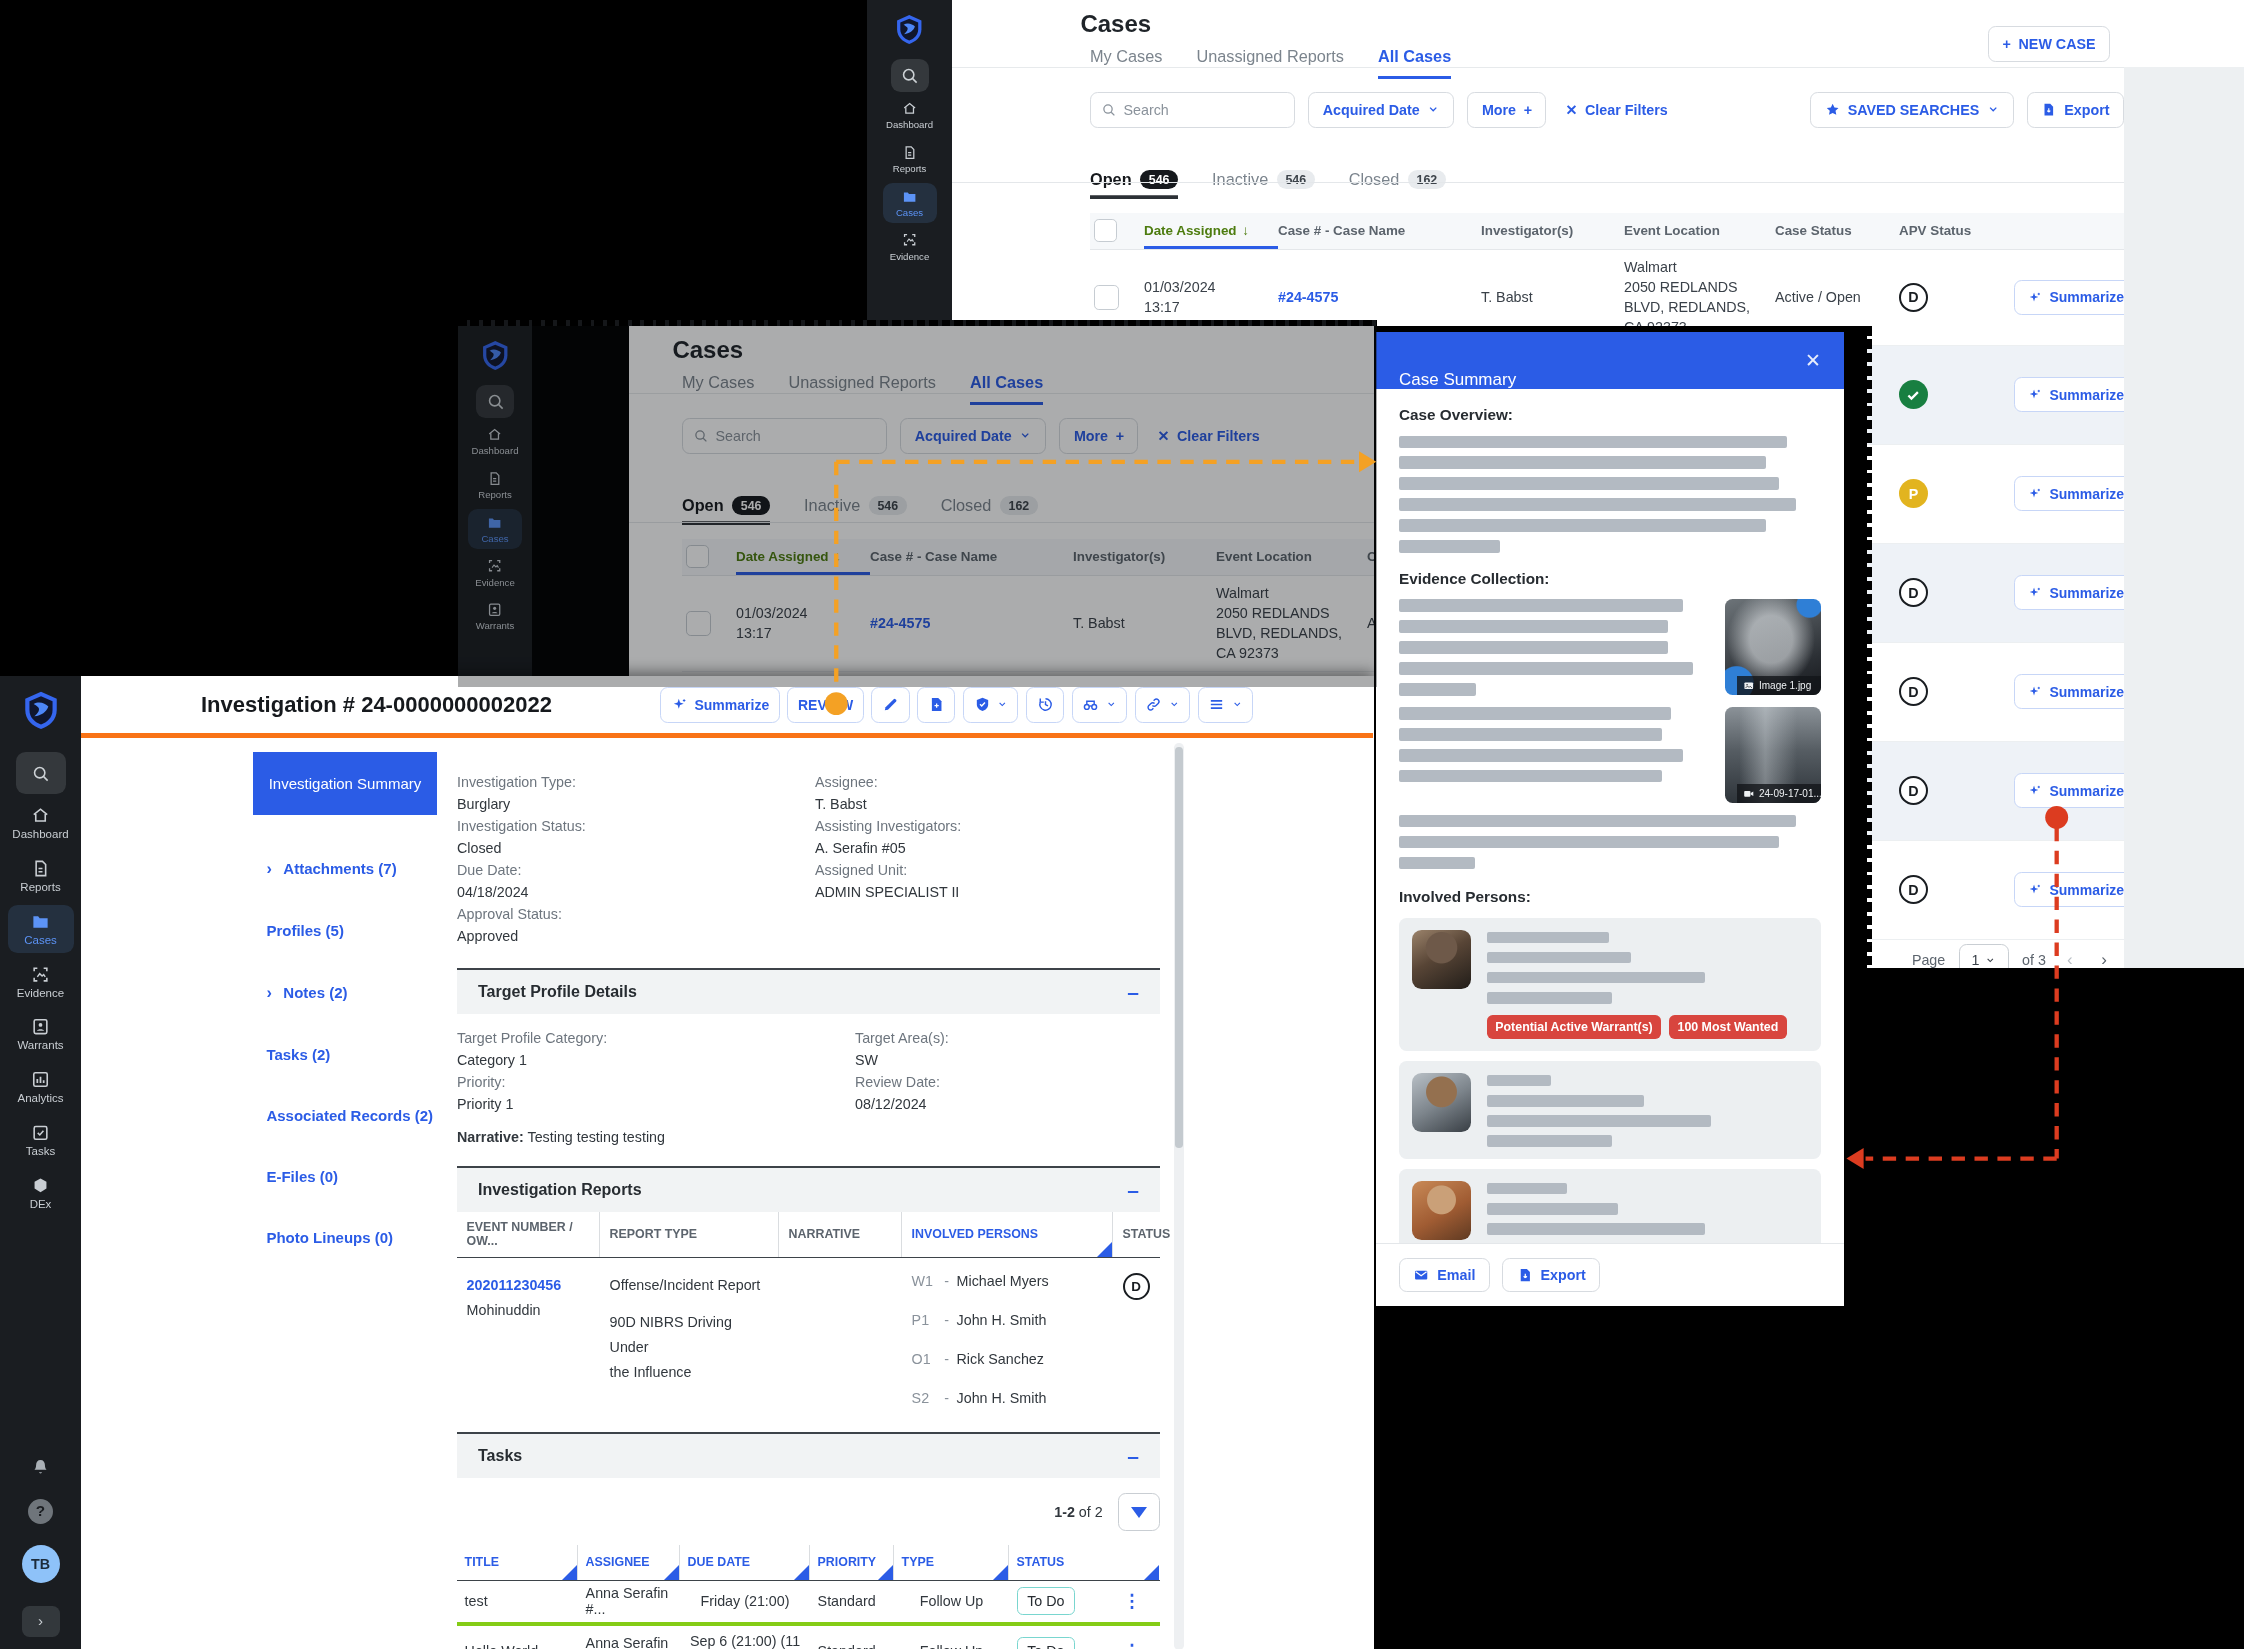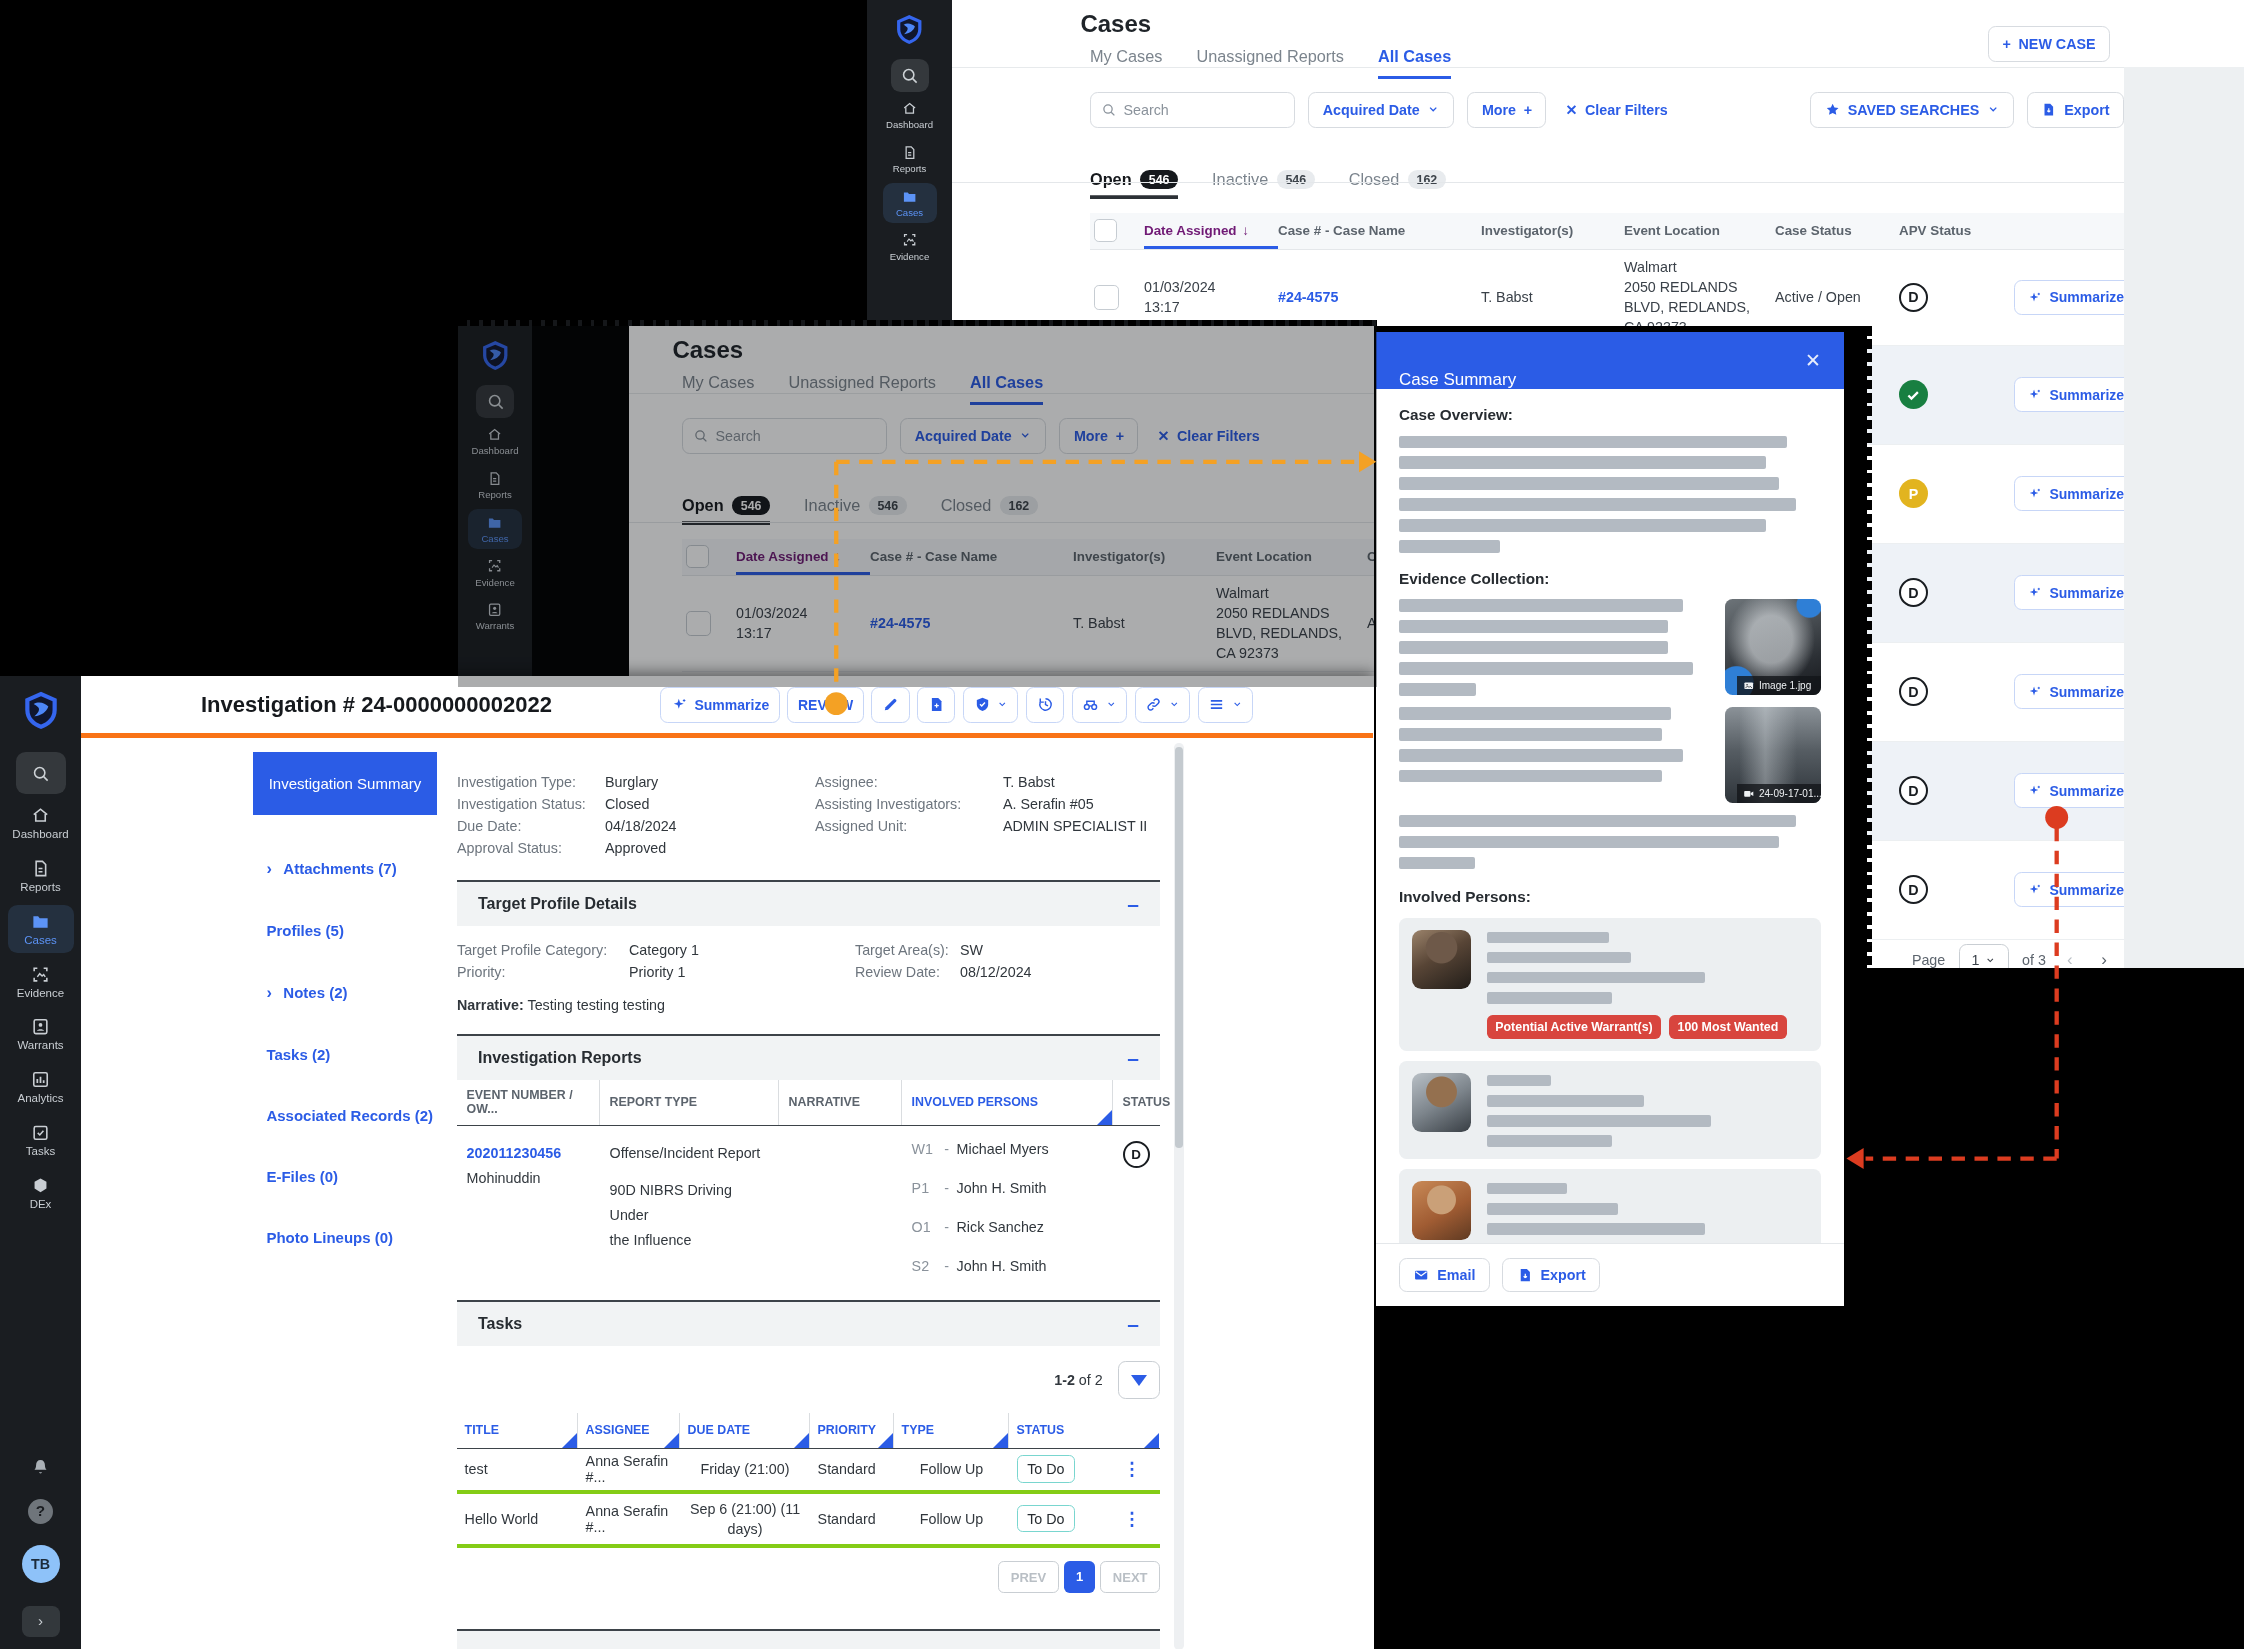--- a/index.html
+++ b/index.html
@@ -44,21 +44,21 @@
   .btn.borderless{border:none;padding:0 5.7px;}
   .pills-row{display:flex;gap:34px;align-items:center;margin-top:32px;height:38px;position:relative;}
   .pill-tab{display:flex;align-items:center;gap:8.6px;font-size:16.3px;color:#7b848d;cursor:pointer;height:100%;}
   .pill-tab .cnt{border-radius:10.5px;background:#e8ebee;color:#3c434a;font-size:12.4px;font-weight:bold;padding:2.9px 8.6px;}
   .pill-tab.active{color:#16191d;font-weight:bold;box-shadow:inset 0 -3.8px 0 #2c3136;}
   .pill-tab.active .cnt{background:#16191d;color:#fff;}
   .pills-border{position:absolute;left:0;right:0;height:1px;background:#e4e7ea;}
   .ctable{margin-top:14.3px;}
   .trow{display:grid;grid-template-columns:54px 134px 203px 143px 151px 124px 115px 1fr;align-items:center;}
   .thead{background:#f6f8fa;height:37px;font-size:13.4px;font-weight:bold;color:#5c646d;border-bottom:1px solid #e4e7ea;}
-  .thead .sortcol{color:#701a75;position:relative;height:100%;display:flex;align-items:center;gap:5.7px;box-shadow:inset 0 -2.9px 0 #2b5ce6;}
+  .thead .sortcol{color:#4d7c0f;position:relative;height:100%;display:flex;align-items:center;gap:5.7px;box-shadow:inset 0 -2.9px 0 #2b5ce6;}
   .tdata{font-size:14.3px;color:#3a4149;}
   .tdata.alt{background:#eef2f7;}
   .tdata{border-bottom:1px solid #eceff1;}
   .caselink{color:#2b5ce6;font-weight:bold;cursor:pointer;}
   .cbox{width:25px;height:25px;border:1.9px solid #c6ccd2;border-radius:4.8px;background:#fff;cursor:pointer;}
   .apv{width:29px;height:29px;border-radius:50%;display:flex;align-items:center;justify-content:center;font-weight:bold;}
   .apv.D{border:2.4px solid #191d21;color:#191d21;font-size:14.3px;background:#fff;}
   .apv.check{background:#187f41;color:#fff;}
   .apv.P{background:#e2b41f;color:#fff;font-size:14.3px;}
   .summ-btn{display:inline-flex;align-items:center;gap:6.7px;border:1.4px solid #c7d6f7;border-radius:7.6px;background:#fff;color:#2b5ce6;font-size:14px;font-weight:bold;padding:0 12.4px;height:35px;cursor:pointer;}
@@ -92,21 +92,21 @@
   .tb-btn svg{width:17px;height:17px;}
   .tb-btn .chev-sm{width:10.5px;height:10.5px;}
   #inv-nav{left:253px;top:76px;width:184px;}
   .nav-active{background:#2b5ce6;color:#fff;font-size:15px;display:flex;align-items:center;justify-content:center;height:63px;text-align:center;cursor:pointer;}
   .nav-item{color:#2b5ce6;font-size:15px;font-weight:bold;margin-top:44px;display:flex;align-items:center;gap:11.5px;cursor:pointer;padding-left:13.4px;}
   .nav-item .chv{font-size:16.3px;}
   #inv-main{left:457px;top:78px;width:703px;}
   .details-bar{background:#b7bdc3;height:32.5px;display:flex;align-items:center;padding:0 21px;font-size:16px;font-weight:bold;color:#272c31;}
   .fields{display:flex;margin-top:17px;}
   .fcol{display:flex;flex-direction:column;}
-  .frow{display:flex;line-height:22px;font-size:14.3px;}
+  .frow{display:flex;line-height:22px;font-size:14.3px;flex-direction:column;}
   .flabel{color:#6d757e;}
   .fvalue{color:#31373d;}
   .section{margin-top:0;}
   .sec-border{border-top:2.9px solid #3d4349;}
   .sec-head{background:#f1f3f4;height:44px;display:flex;align-items:center;padding:0 21px;font-size:16px;font-weight:bold;color:#272c31;}
   .sec-minus{margin-left:auto;color:#2b5ce6;font-size:21px;font-weight:bold;cursor:pointer;}
   .rth{display:grid;grid-template-columns:143px 179px 123px 211px 46px;border-bottom:1.9px solid #3d4349;height:46px;align-items:center;font-size:12.4px;font-weight:bold;color:#5c646d;}
   .rth > div{height:100%;display:flex;align-items:center;padding:0 9.6px;border-right:1px solid #dadde0;position:relative;}
   .rth > div:last-child{border-right:none;}
   .rth .blue{color:#2b5ce6;}

